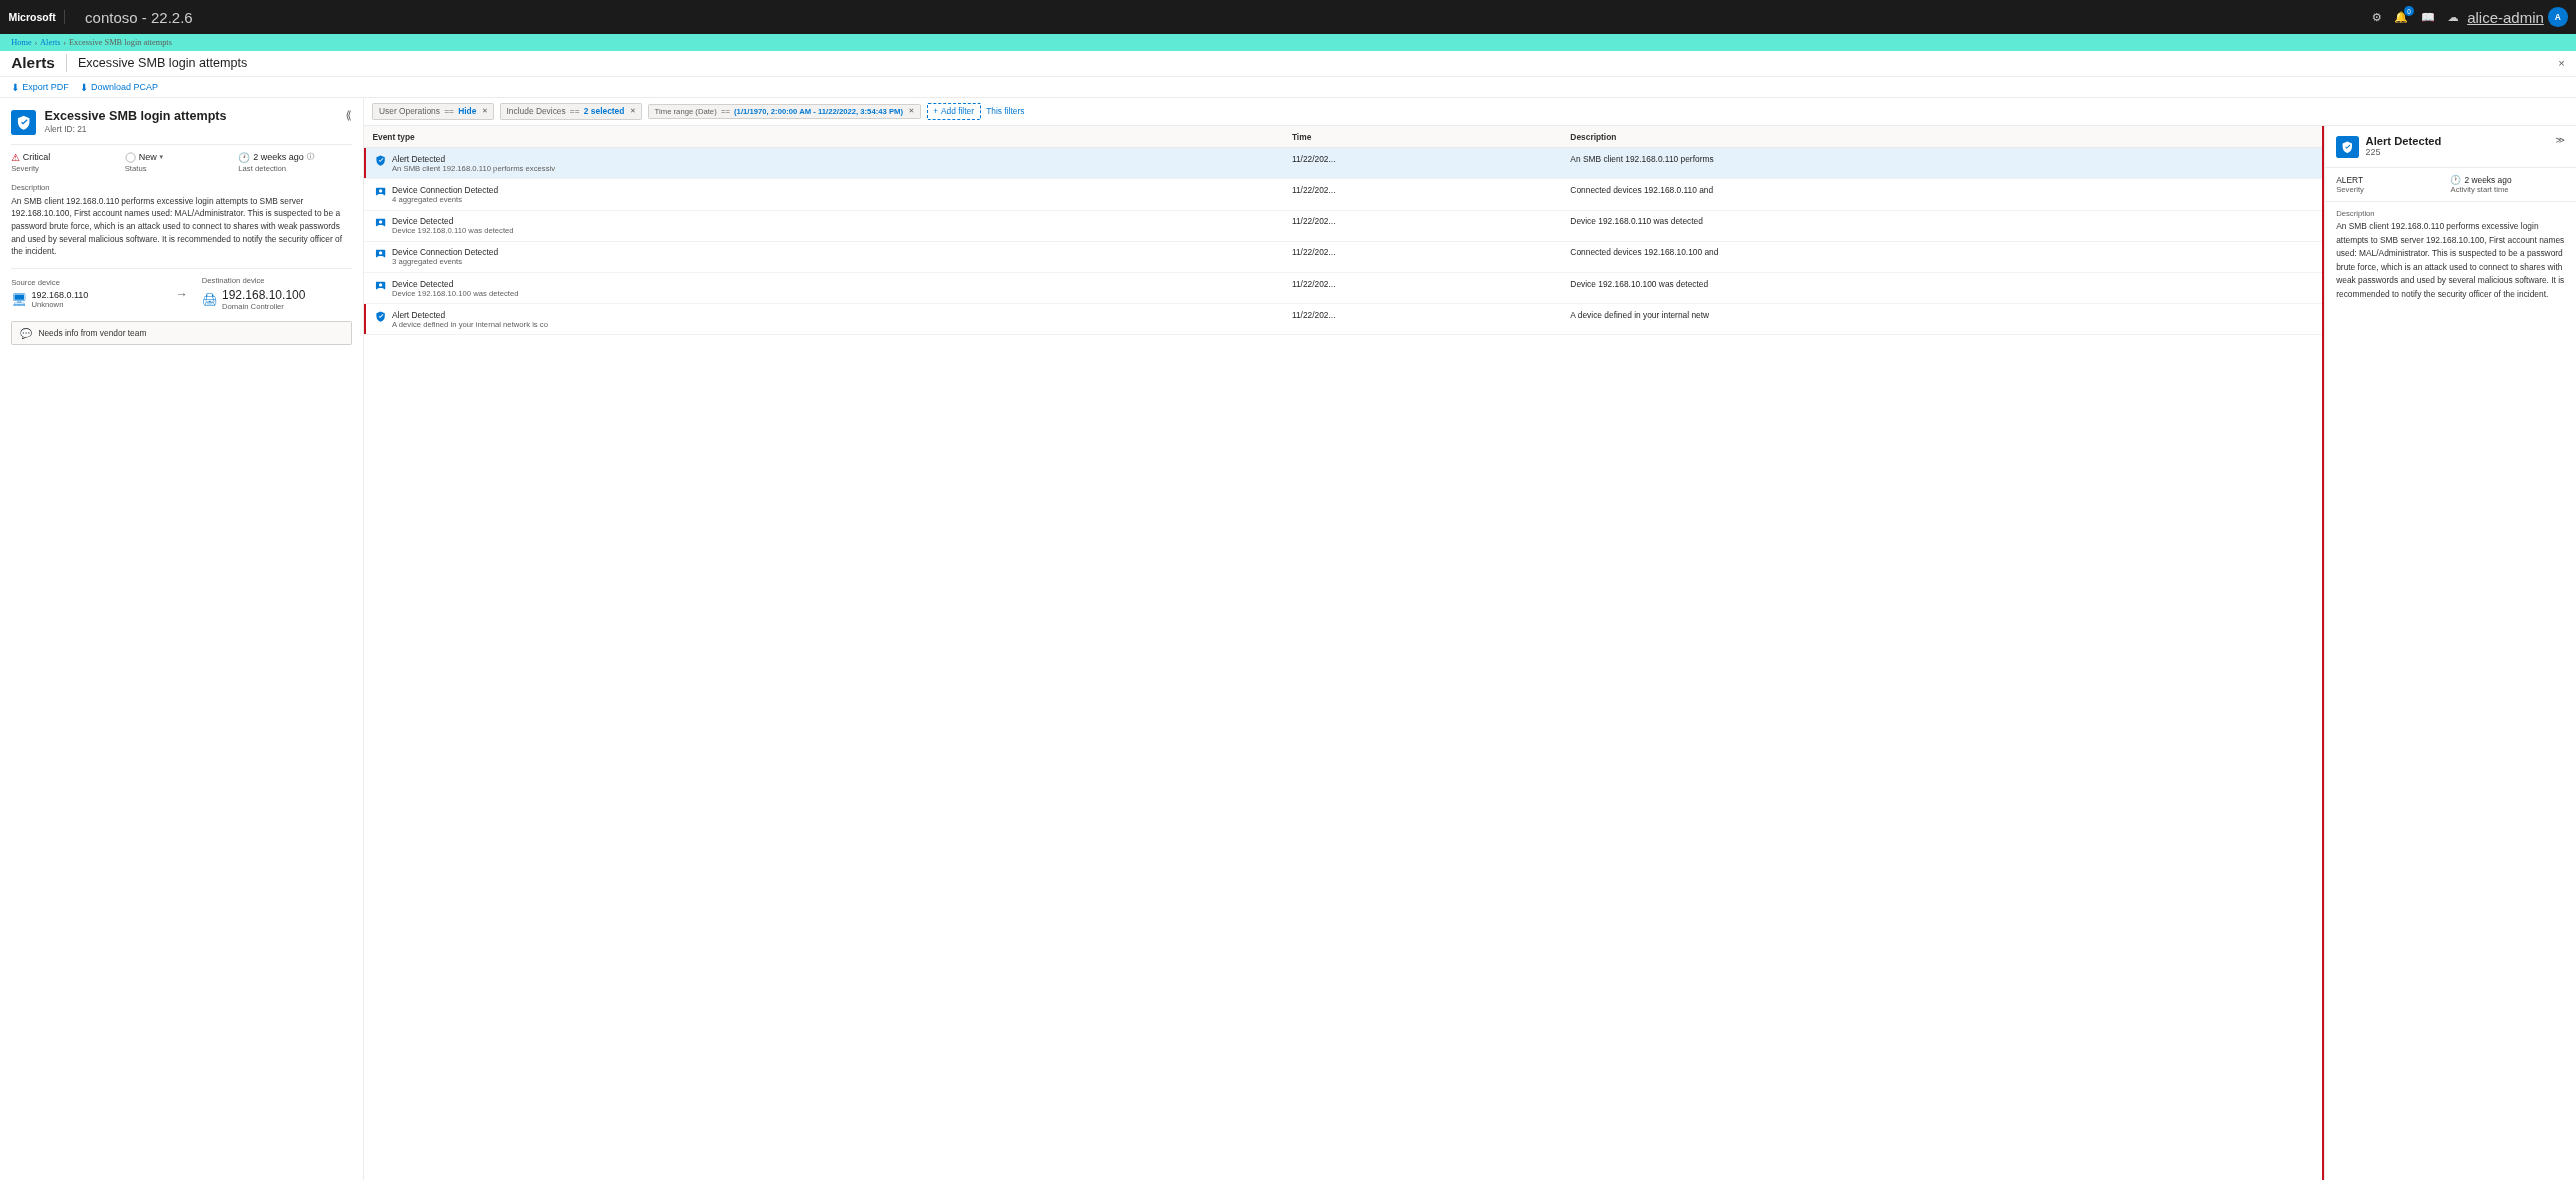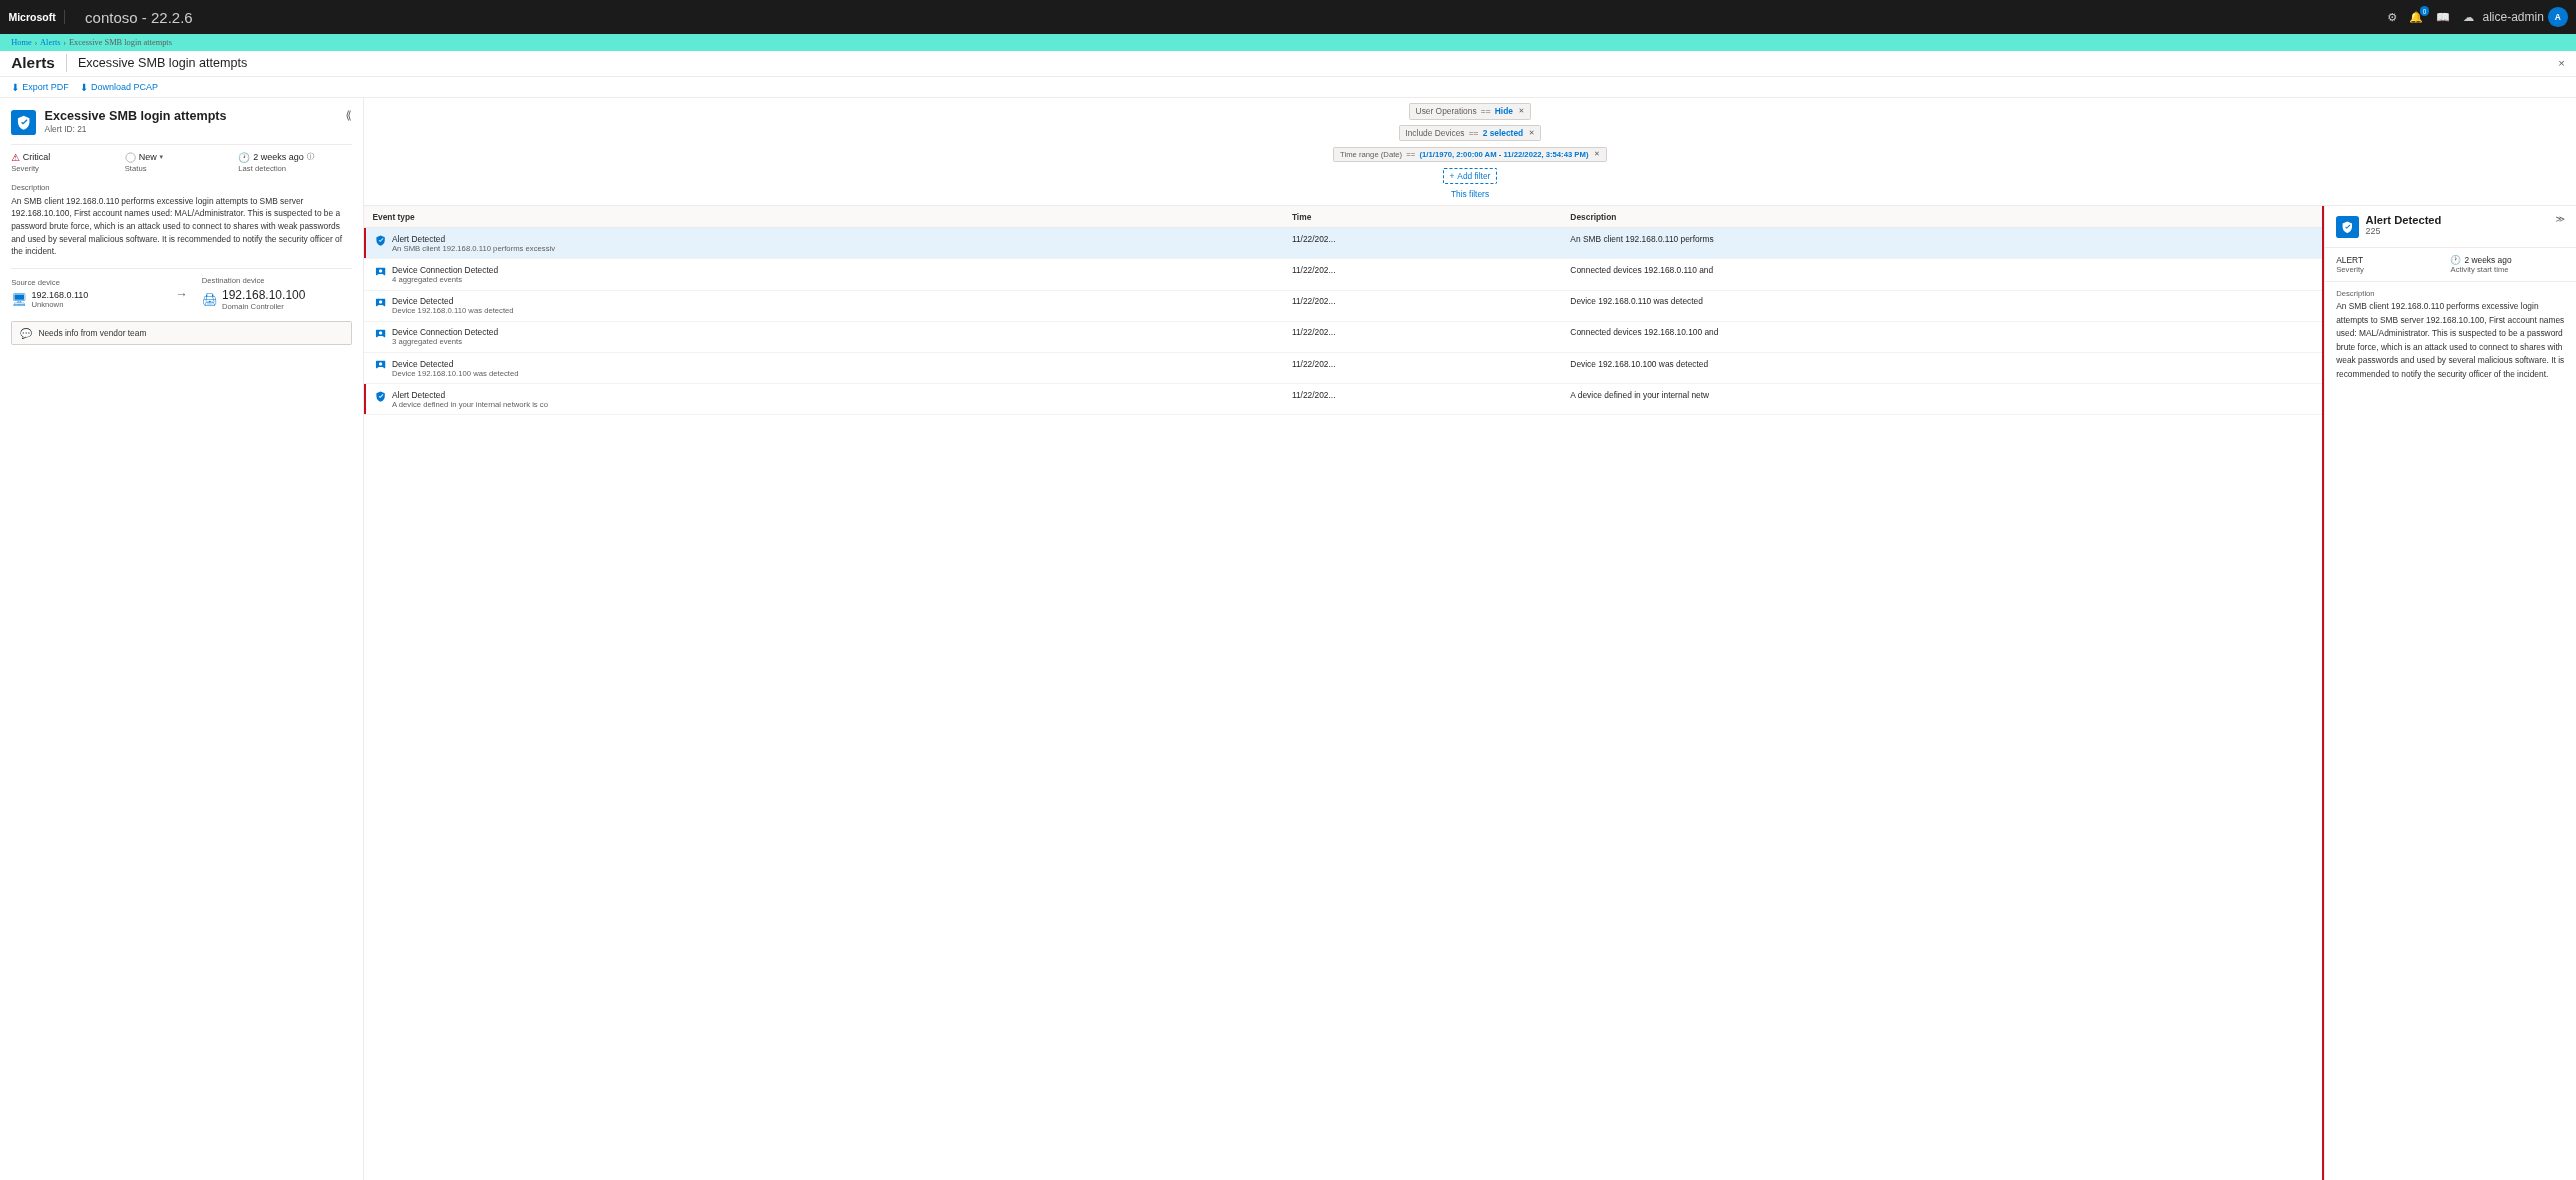--- a/index.html
+++ b/index.html
@@ -185,21 +185,20 @@
     }
 
     
     .filters-bar {
       display: flex;
       align-items: center;
       gap: 5.6px;
       padding: 5.6px 8.4px;
       flex-wrap: wrap;
       border-bottom: 0.7px solid #edebe9;
-      flex-direction: column;
     }
     .filter-chip {
       display: flex; align-items: center; gap: 2.8px;
       background: #f3f2f1; border: 0.7px solid #d2d0ce;
       border-radius: 1.4px; padding: 2.1px 5.6px; font-size: 8.4px;
     }
     .filter-chip .close-btn { cursor: pointer; color: #605e5c; font-size: 7px; margin-left: 2.8px; }
     .filter-chip .chip-key { color: #605e5c; }
     .filter-chip .chip-op { color: #605e5c; margin: 0 1.4px; }
     .filter-chip .chip-val { font-weight: 600; color: #0078d4; }
@@ -300,21 +299,21 @@
   <div class="topbar-icons">
     <span class="topbar-icon">⚙</span>
     <span class="topbar-icon" style="position:relative;">
       🔔
       <span class="topbar-badge">0</span>
     </span>
     <span class="topbar-icon">📖</span>
     <span class="topbar-icon">☁</span>
   </div>
   <div class="topbar-user">
-    <span style="color:#ccc;font-size:12px;">alice-admin</span>
+    <span style="color:#ccc;font-size:15px;text-decoration:underline;">alice-admin</span>
     <div class="topbar-avatar">A</div>
   </div>
 </div>
 
 <div class="breadcrumb">
   <span style="cursor:pointer;">Home</span>
   <span class="breadcrumb-sep">›</span>
   <span style="cursor:pointer;">Alerts</span>
   <span class="breadcrumb-sep">›</span>
   <span class="breadcrumb-current">Excessive SMB login attempts</span>

